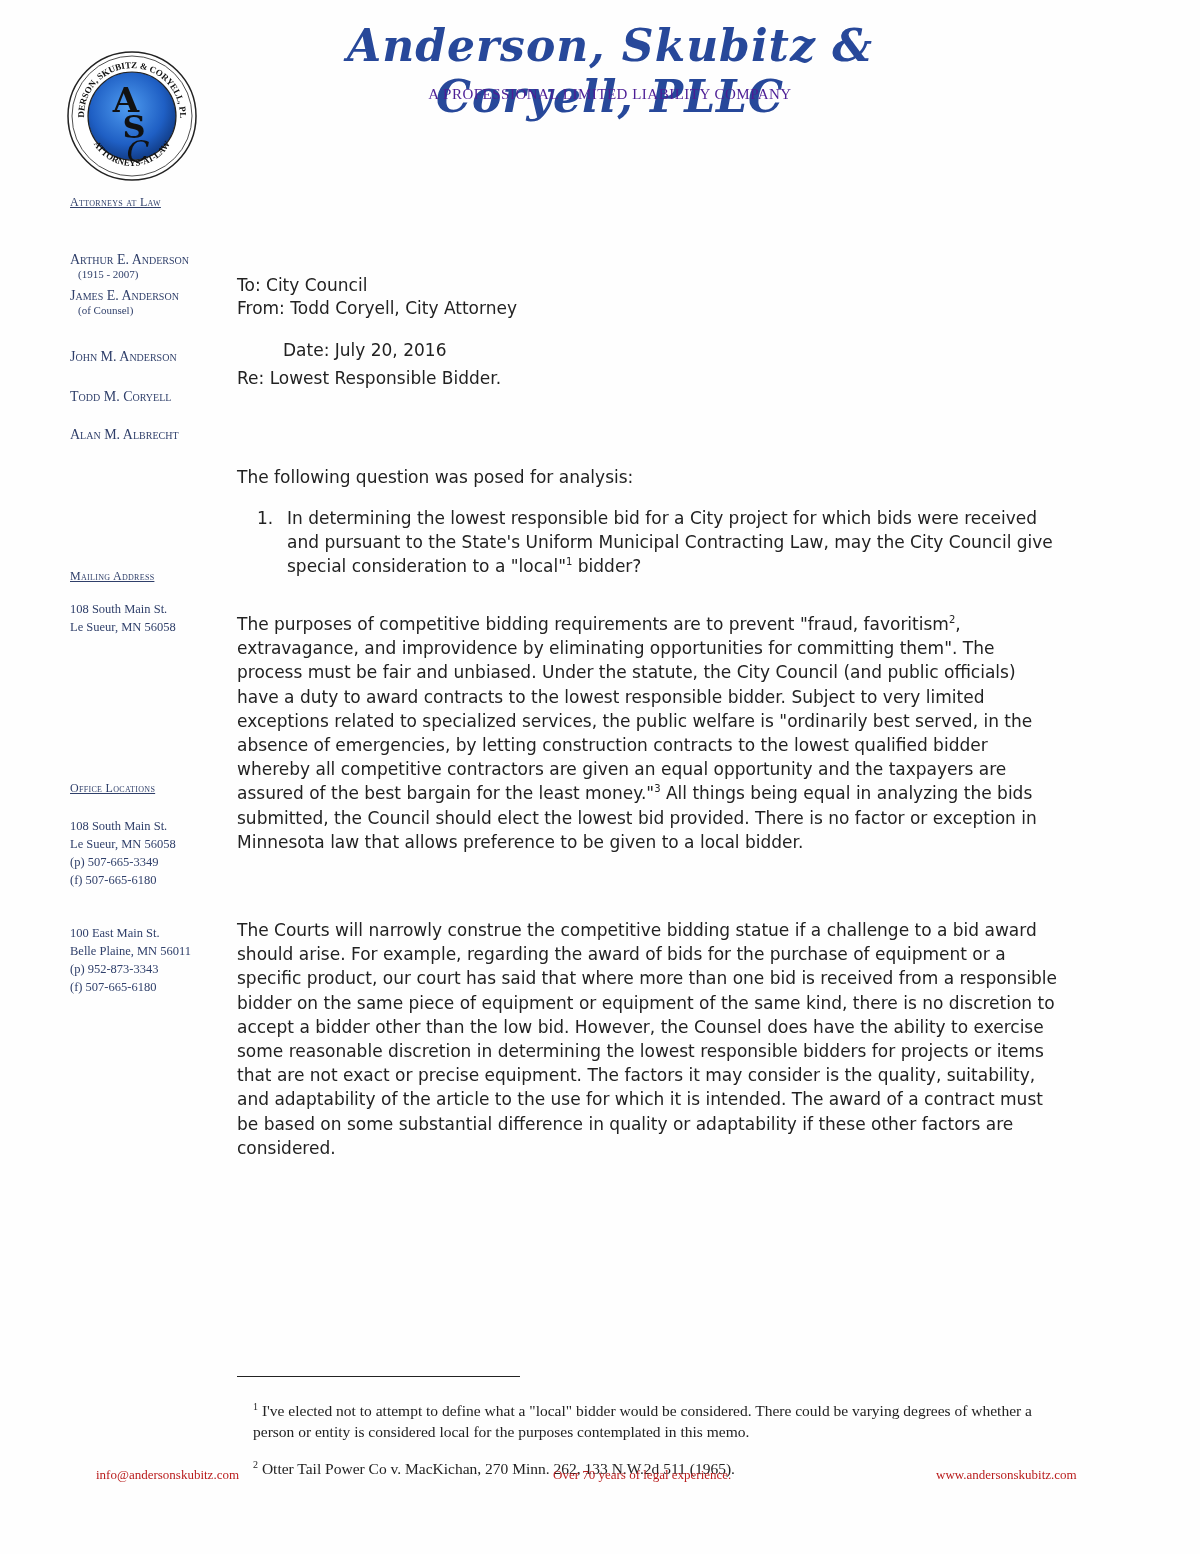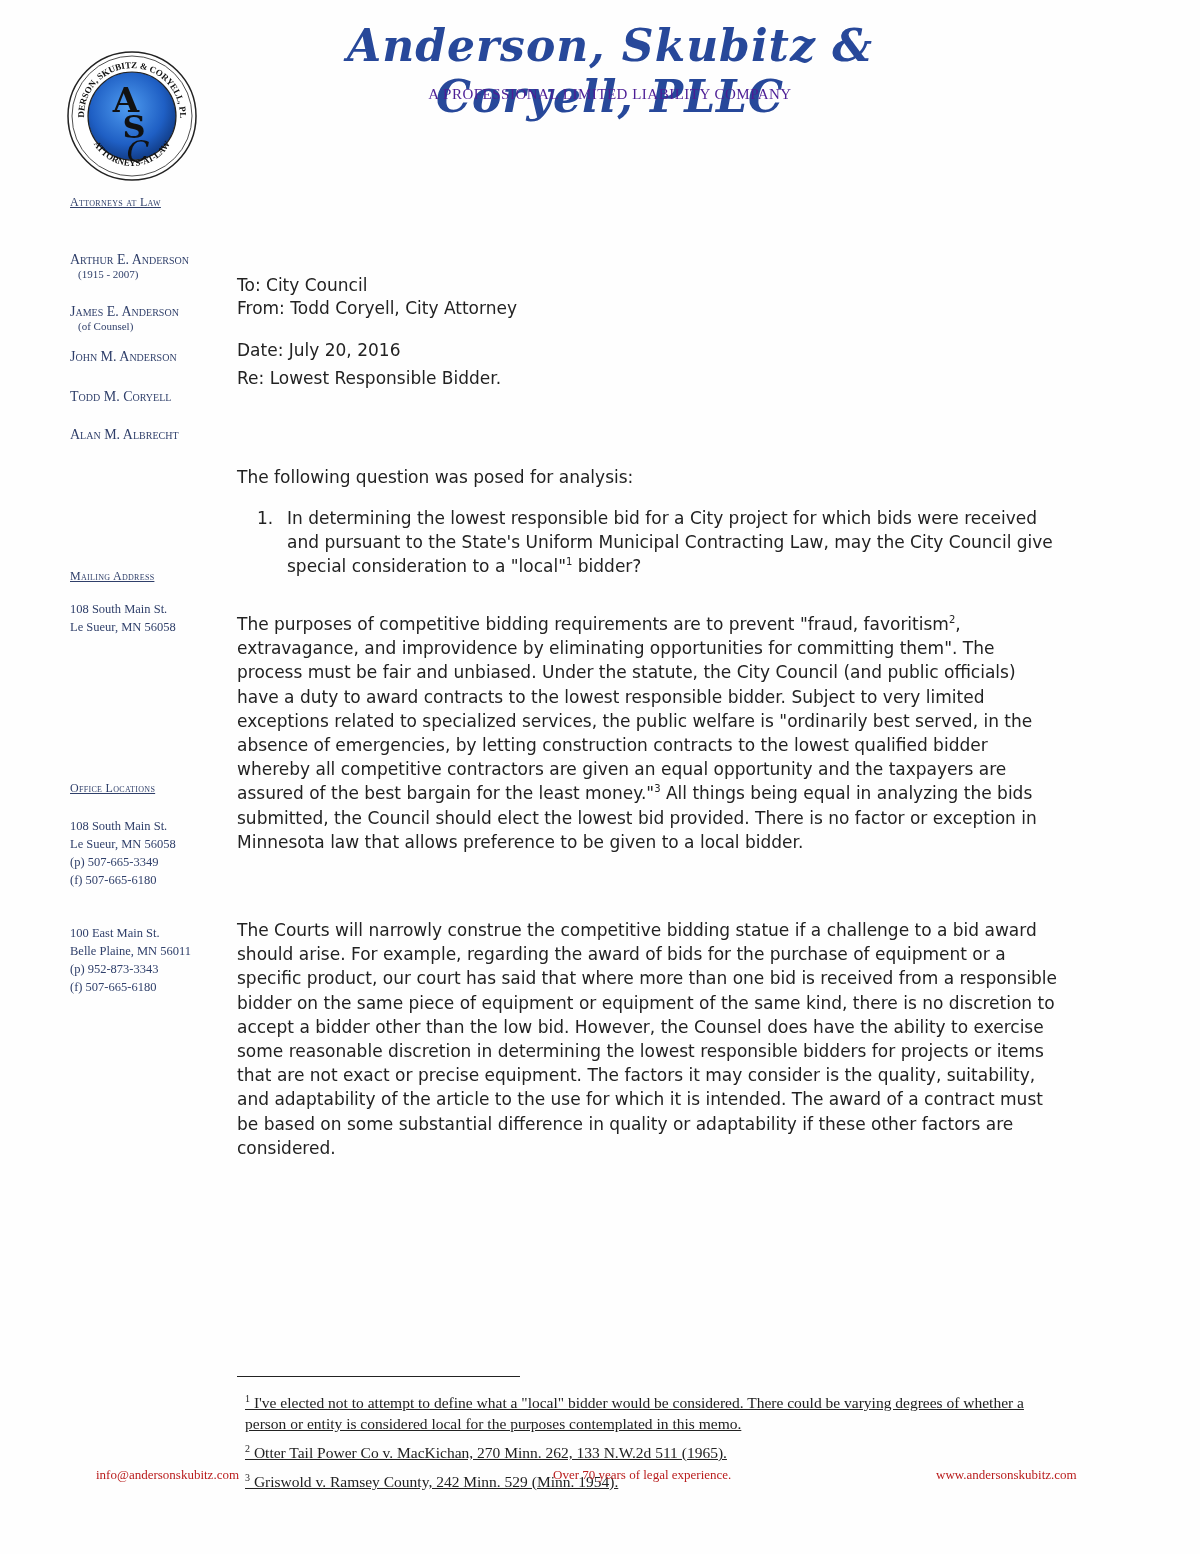--- a/index.html
+++ b/index.html
@@ -30,21 +30,21 @@
   .intro { position: absolute; left: 0; top: 467px; font-size: 17px; }
   .question { position: absolute; left: 20px; top: 506px; width: 800px; font-size: 17px; line-height: 24px; }
   .question .num { position: absolute; left: 0; top: 0; }
   .question .qtext { display: block; margin-left: 30px; }
   .para { position: absolute; left: 0; width: 820px; font-size: 17px; line-height: 24.2px; }
   sup { font-size: 10px; line-height: 0; }
 
   
   .fn-rule { position: absolute; left: 237px; top: 1376px; width: 283px; border-top: 1.5px solid #222; }
   .footnotes { position: absolute; left: 237px; top: 1384px; width: 840px; font-family: "Liberation Serif", serif; font-size: 15.5px; line-height: 21px; color: #222; }
-  .footnotes p { margin: 8px; text-decoration: underline; }
+  .footnotes p { margin: 16px; }
 
   
   .footer { position: absolute; top: 1467px; font-family: "Liberation Serif", serif; font-size: 13px; color: #b91c1c; white-space: nowrap; text-align: right; }
 </style>
 </head>
 <body>
 
 <div class="page">
 
   <div class="logo">
@@ -76,21 +76,21 @@
   <div class="firm-name">Anderson, Skubitz &amp; Coryell, PLLC</div>
   <div class="firm-sub">A PROFESSIONAL LIMITED LIABILITY COMPANY</div>
 
   <div class="sidebar">
     <div class="sb-heading" style="top:195px;">Attorneys at Law</div>
 
     <div class="sb-name" style="top:252px;">
       <span>Arthur E. Anderson</span>
       <span class="sb-sub">(1915 - 2007)</span>
     </div>
-    <div class="sb-name" style="top:304px;">
+    <div class="sb-name" style="top:288px;">
       <span>James E. Anderson</span>
       <span class="sb-sub">(of Counsel)</span>
     </div>
     <div class="sb-name" style="top:349px;">John M. Anderson</div>
     <div class="sb-name" style="top:389px;">Todd M. Coryell</div>
     <div class="sb-name" style="top:427px;">Alan M. Albrecht</div>
 
     <div class="sb-heading" style="top:569px;">Mailing Address</div>
     <div class="sb-addr" style="top:600px;">
       <div>108 South Main St.</div>
@@ -108,39 +108,38 @@
       <div>100 East Main St.</div>
       <div>Belle Plaine, MN 56011</div>
       <div>(p) 952-873-3343</div>
       <div>(f) 507-665-6180</div>
     </div>
   </div>
 
   <div class="memo">
     <div class="hdr-line" style="top:275px;">To:  City Council</div>
     <div class="hdr-line" style="top:298px;">From: Todd Coryell, City Attorney</div>
-    <div class="hdr-line" style="top:340px;">Date:  July 20, 2016</div>
+    <div class="hdr-line" style="top:340px;margin-left:46px;">Date:  July 20, 2016</div>
     <div class="hdr-line" style="top:368px;">Re:  Lowest Responsible Bidder.</div>
 
     <div class="intro">The following question was posed for analysis:</div>
 
     <div class="question">
       <span class="num">1.</span>
       <span class="qtext"><span>In determining the lowest responsible bid for a City project for which bids were received and pursuant to the State's Uniform Municipal Contracting Law, may the City Council give special consideration to a "local"</span><sup>1</sup><span> bidder?</span></span>
     </div>
 
     <div class="para" style="top:612px;"><span>The purposes of competitive bidding requirements are to prevent "fraud, favoritism</span><sup>2</sup><span>, extravagance, and improvidence by eliminating opportunities for committing them". The process must be fair and unbiased.  Under the statute, the City Council (and public officials) have a duty to award contracts to the lowest responsible bidder. Subject to very limited exceptions related to specialized services, the public welfare is "ordinarily best served, in the absence of emergencies, by letting construction contracts to the lowest qualified bidder whereby all competitive contractors are given an equal opportunity and the taxpayers are assured of the best bargain for the least money."</span><sup>3</sup><span>  All things being equal in analyzing the bids submitted, the Council should elect the lowest bid provided.  There is no factor or exception in Minnesota law that allows preference to be given to a local bidder.</span></div>
 
     <div class="para" style="top:918px;">The Courts will narrowly construe the competitive bidding statue if a challenge to a bid award should arise.  For example, regarding the award of bids for the purchase of equipment or a specific product, our court has said that where more than one bid is received from a responsible bidder on the same piece of equipment or equipment of the same kind, there is no discretion to accept a bidder other than the low bid. However, the Counsel does have the ability to exercise some reasonable discretion in determining the lowest responsible bidders for projects or items that are not exact or precise equipment.  The factors it may consider is the quality, suitability, and adaptability of the article to the use for which it is intended.  The award of a contract must be based on some substantial difference in quality or adaptability if these other factors are considered.</div>
   </div>
 
   <div class="fn-rule"></div>
   <div class="footnotes">
     <p><sup>1</sup><span> I've elected not to attempt to define what a "local" bidder would be considered.  There could be varying degrees of whether a person or entity is considered local for the purposes contemplated in this memo.</span></p>
     <p><sup>2</sup><span> Otter Tail Power Co v. MacKichan, 270 Minn. 262, 133 N.W.2d 511 (1965).</span></p>
-    <p><sup>3</sup><span> Griswold v. Ramsey County, 242 Minn. 529 (Minn. 1954).</span></p>
   </div>
 
   <div class="footer" style="left:96px;">info@andersonskubitz.com</div>
   <div class="footer" style="left:505px;margin-left:48px;">Over 70 years of legal experience.</div>
   <div class="footer" style="left:936px;">www.andersonskubitz.com</div>
 
 </div>
 
 </body></html>

